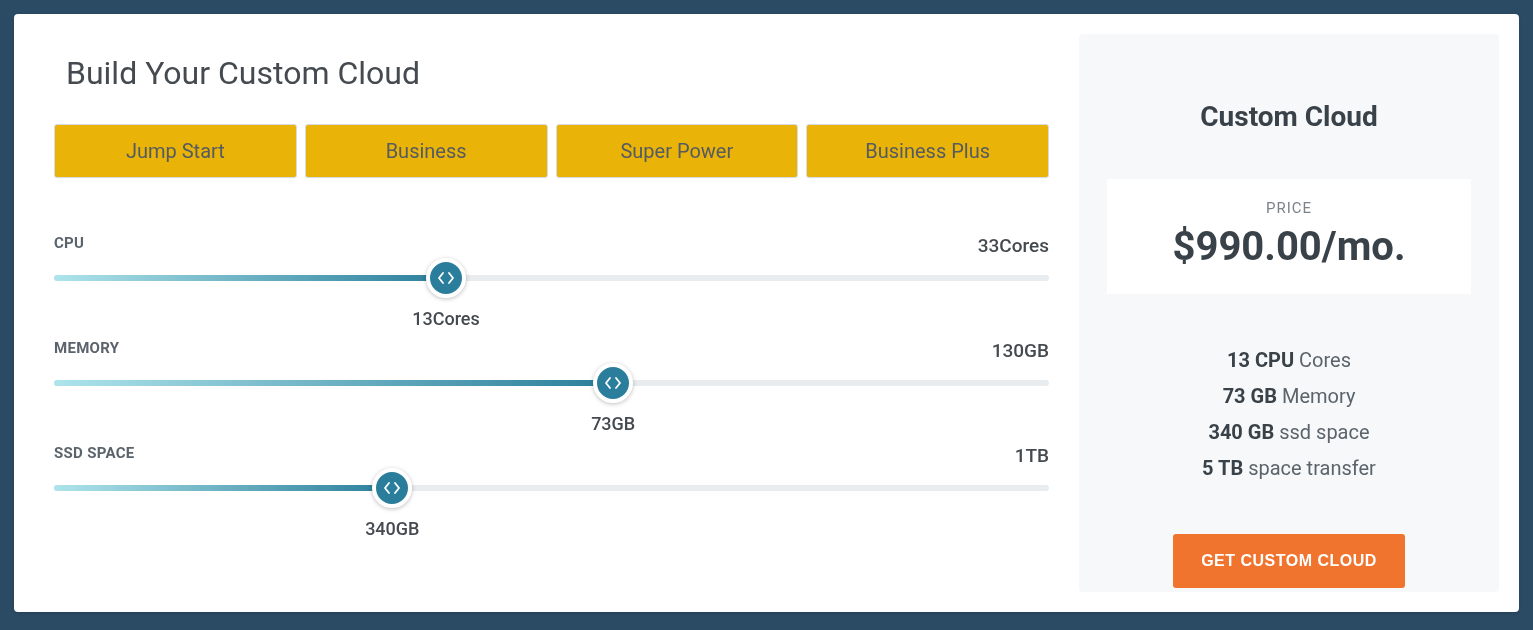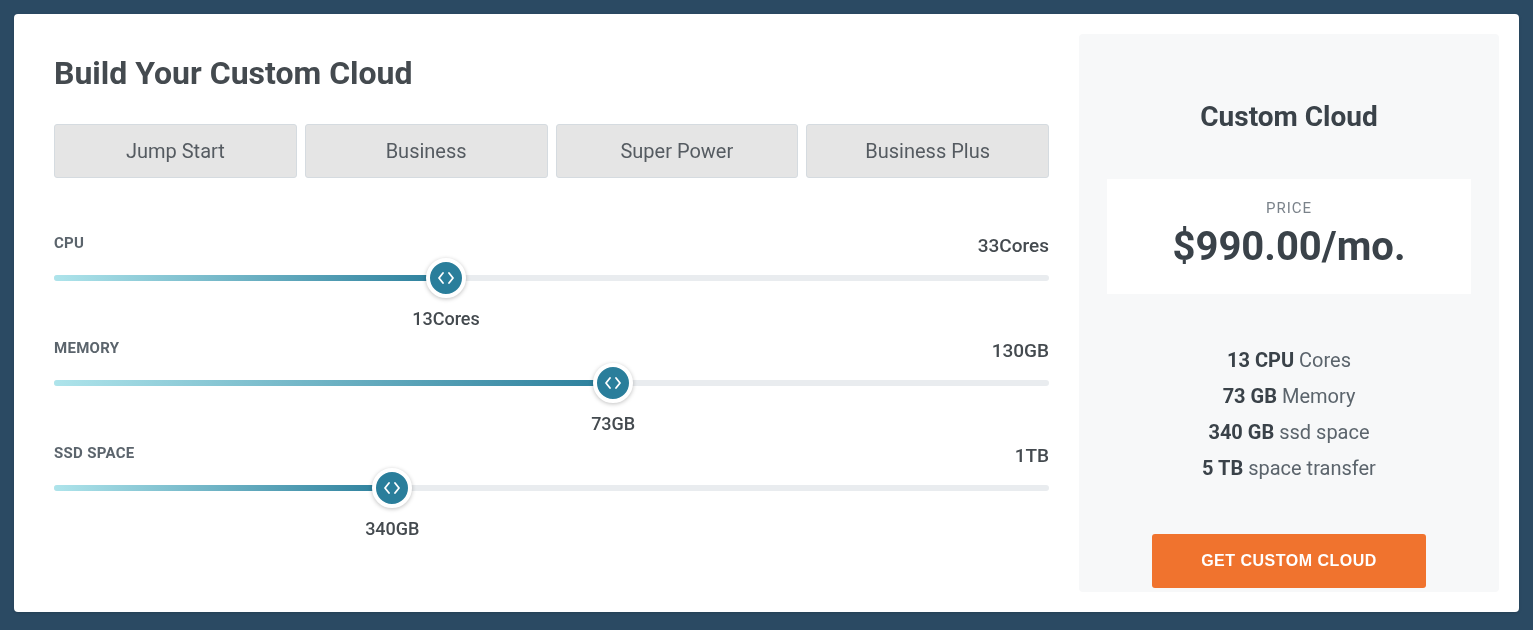--- a/index.html
+++ b/index.html
@@ -18,36 +18,37 @@
       display: flex;
       padding: 20px 20px 20px 20px;
       height: 598px;
     }
     .main {
       flex: 1;
       padding: 20px 30px 0 20px;
     }
     h1.title {
       font-size: 32px;
-      font-weight: 700;
+      font-weight: 400;
       color: #444a4f;
       margin-bottom: 32px;
+      margin-left: 12px;
     }
     .tabs {
       display: flex;
       gap: 8px;
       margin-bottom: 56px;
     }
     .tab {
       flex: 1;
       padding: 14px 12px;
       text-align: center;
       font-size: 20px;
       color: #555b61;
-      background: #e5e5e5;
+      background: #eab308;
       border: 1px solid #d5dbe0;
       border-radius: 3px;
       cursor: pointer;
     }
     .slider-group {
       margin-bottom: 26px;
     }
     .slider-head {
       display: flex;
       justify-content: space-between;
@@ -149,21 +150,21 @@
     .cta {
       background: #f0732e;
       color: #fff;
       border: none;
       font-size: 16px;
       font-weight: 700;
       letter-spacing: 0.5px;
       padding: 18px 3px;
       border-radius: 3px;
       cursor: pointer;
-      width: 274px;
+      width: 232px;
       margin: 0 auto;
     }
   </style>
 </head>
 <body>
 
 <div class="card">
   <div class="main">
     <h1 class="title">Build Your Custom Cloud</h1>
 

